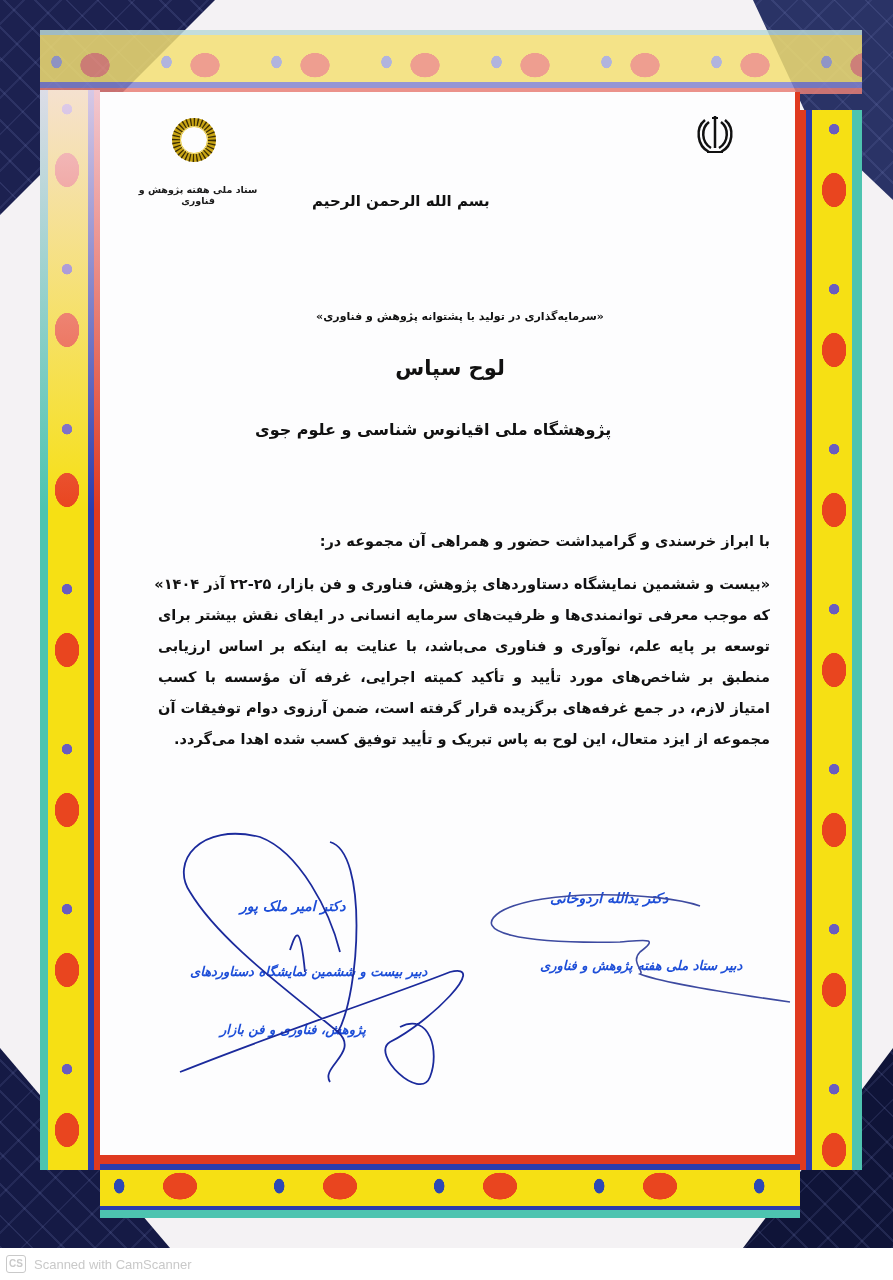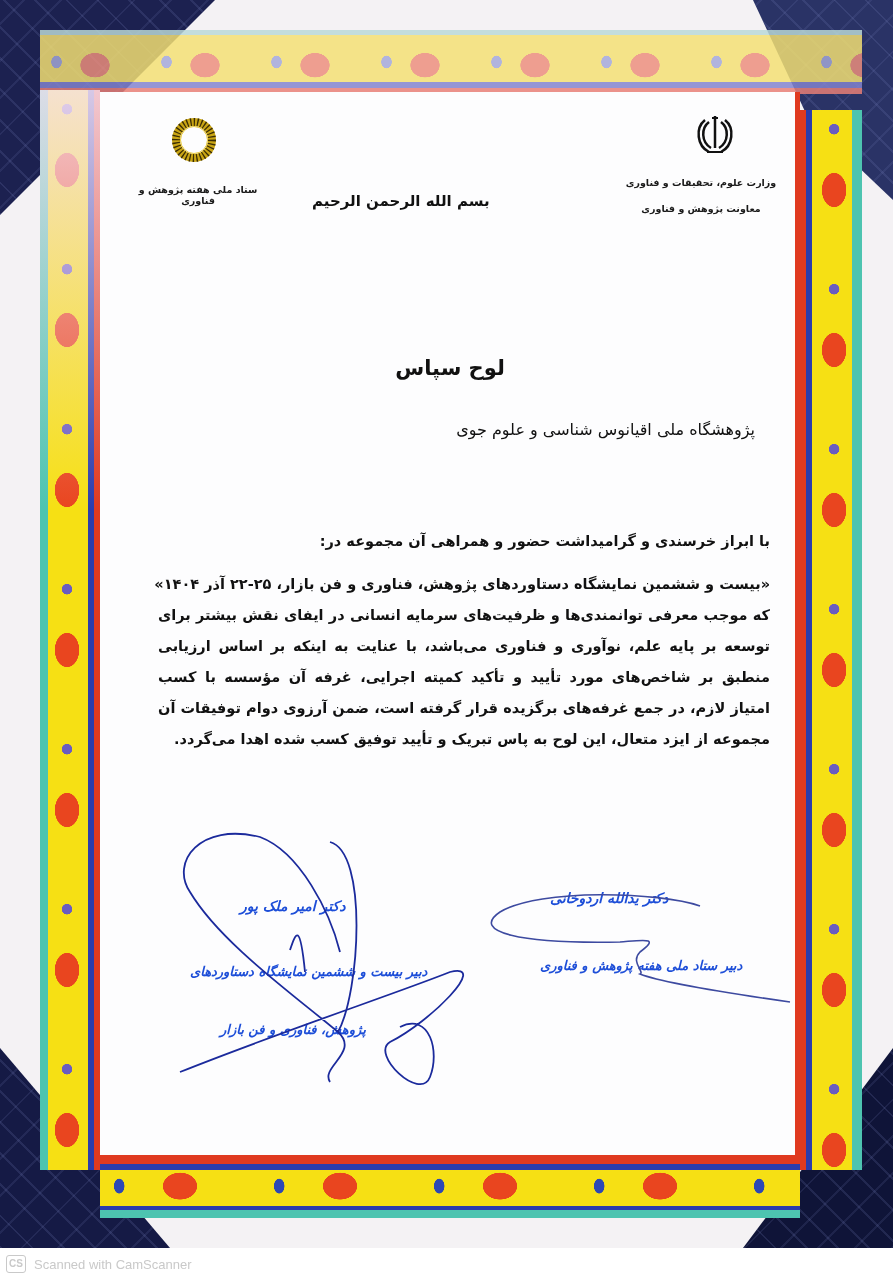--- a/index.html
+++ b/index.html
@@ -85,22 +85,22 @@
     }
     .slogan {
       position: absolute; left: 100px; top: 218px; width: 520px; text-align: center;
       direction: rtl; font-size: 11px; font-weight: bold; color: #111;
     }
     .cert-title {
       position: absolute; left: 200px; top: 264px; width: 300px; text-align: center;
       direction: rtl; font-size: 21px; font-weight: bold; color: #111;
     }
     .recipient {
-      position: absolute; right: 40px; top: 328px; width: 500px; text-align: right;
-      direction: rtl; font-size: 16px; font-weight: normal; color: #111;
+      position: absolute; right: 40px; top: 328px; width: 500px; text-align: left;
+      direction: rtl; font-size: 16px; font-weight: bold; color: #111;
     }
     .body-text {
       position: absolute; left: 58px; top: 434px; width: 612px;
       direction: rtl; text-align: justify; color: #111;
       font-size: 14.5px; font-weight: bold; line-height: 31px;
     }
     .body-text p { margin: 0; }
     .body-text .intro { margin-bottom: 12px; }
     .body-text .event { white-space: nowrap; }
     .body-text .main { text-align-last: right; }
@@ -146,36 +146,33 @@
         <svg viewBox="0 0 40 44">
           <path d="M20 4 L20 36" stroke="#111" stroke-width="2.5" fill="none"></path>
           <path d="M17 6 L23 6" stroke="#111" stroke-width="2" fill="none"></path>
           <path d="M14 10 C6 16 6 30 16 36" stroke="#111" stroke-width="2.5" fill="none"></path>
           <path d="M26 10 C34 16 34 30 24 36" stroke="#111" stroke-width="2.5" fill="none"></path>
           <path d="M10 8 C0 16 2 34 14 40" stroke="#111" stroke-width="2.5" fill="none"></path>
           <path d="M30 8 C40 16 38 34 26 40" stroke="#111" stroke-width="2.5" fill="none"></path>
           <path d="M12 40 L28 40" stroke="#111" stroke-width="2" fill="none"></path>
         </svg>
       </div>
-      <div class="header-right">
-        <div>وزارت علوم، تحقیقات و فناوری</div>
-        <div>معاونت پژوهش و فناوری</div>
-      </div>
 
       <div class="bismillah">بسم الله الرحمن الرحیم</div>
 
       <div class="logo-ring">
         <svg viewBox="0 0 50 50" width="50" height="50">
           <circle cx="25" cy="25" r="18" fill="none" stroke="#c9a514" stroke-width="8"></circle>
           <circle cx="25" cy="25" r="18" fill="none" stroke="#3a2d05" stroke-width="8" stroke-dasharray="1.3 2.2"></circle>
           <circle cx="25" cy="25" r="13.5" fill="none" stroke="#e9c93a" stroke-width="1"></circle>
         </svg>
       </div>
       <div class="header-left">ستاد ملی هفته پژوهش و فناوری</div>
 
+      <div class="slogan">«سرمایه‌گذاری در تولید با پشتوانه پژوهش  و فناوری»</div>
       <div class="cert-title">لوح سپاس</div>
 
       <div class="recipient">پژوهشگاه ملی اقیانوس شناسی و علوم جوی</div>
 
       <div class="body-text">
         <p class="intro">با ابراز خرسندی و گرامیداشت حضور و همراهی آن مجموعه در:</p>
         <p class="event">«بیست و ششمین نمایشگاه دستاوردهای پژوهش، فناوری و فن بازار، ۲۵-۲۲ آذر ۱۴۰۴»</p>
         <p class="main">که موجب معرفی توانمندی‌ها و ظرفیت‌های سرمایه انسانی در ایفای نقش بیشتر برای توسعه بر پایه علم، نوآوری و فناوری می‌باشد، با عنایت به اینکه بر اساس ارزیابی منطبق بر شاخص‌های مورد تأیید و تأکید کمیته اجرایی، غرفه آن مؤسسه با کسب امتیاز لازم، در جمع غرفه‌های برگزیده قرار گرفته است، ضمن آرزوی دوام توفیقات آن مجموعه از ایزد متعال، این لوح به پاس تبریک و تأیید توفیق کسب شده اهدا می‌گردد.</p>
       </div>
 

